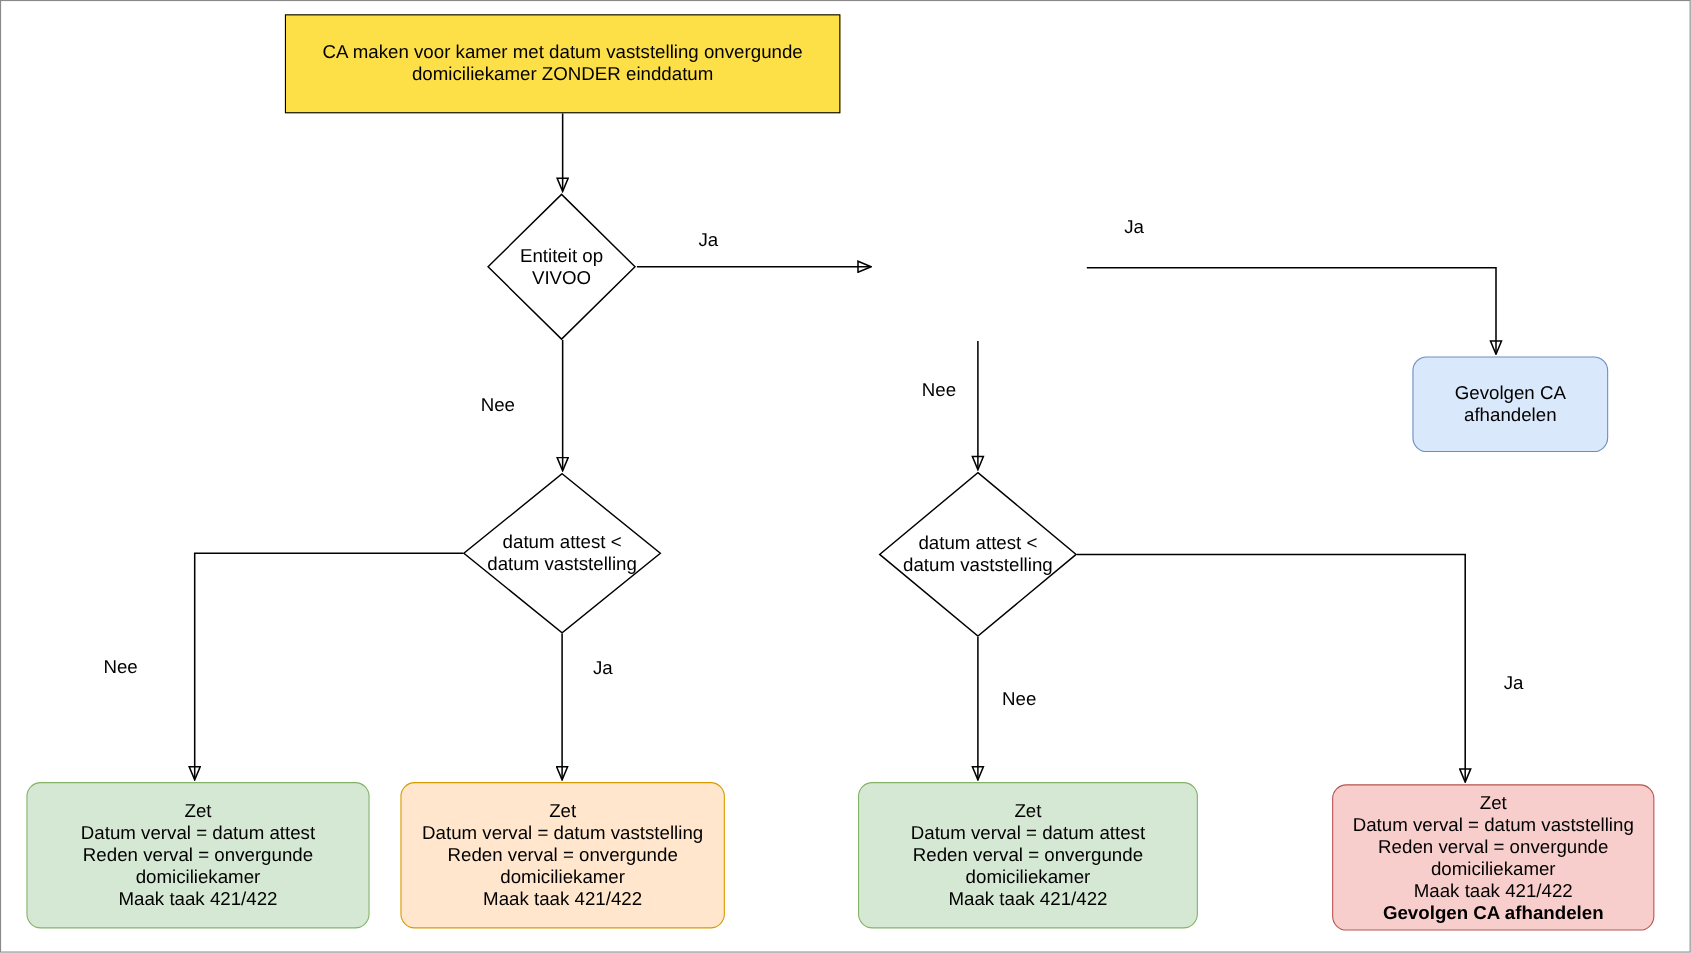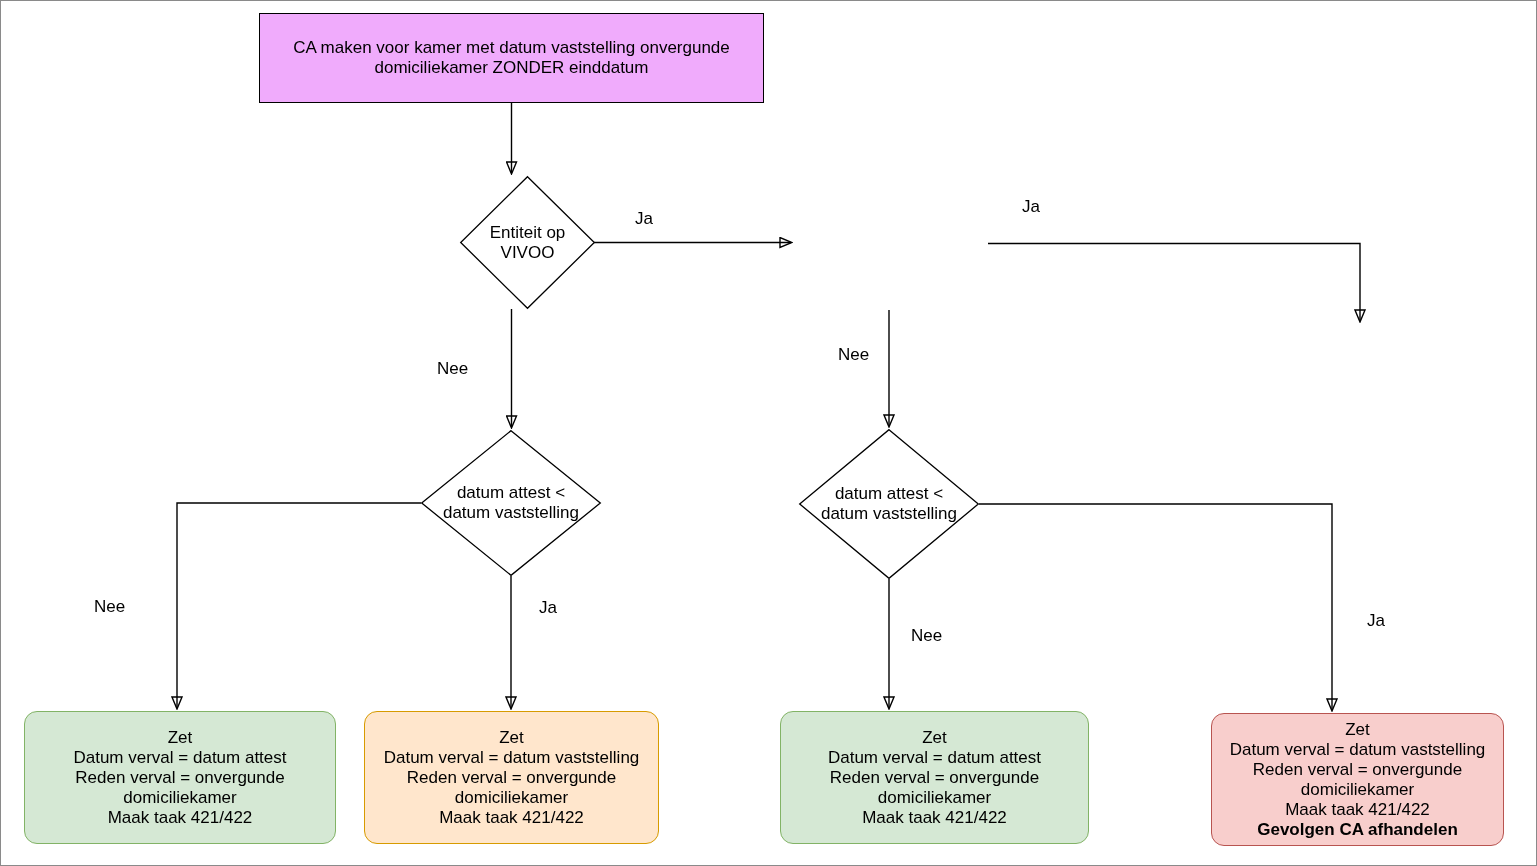--- a/index.html
+++ b/index.html
@@ -18,21 +18,21 @@
   #edges path { stroke: #000000; stroke-width: 1.4; fill: none; }
 
   .node {
     position: absolute;
     display: flex; align-items: center; justify-content: center;
     text-align: center;
     font-size: 17px; line-height: 20px;
     white-space: pre-line;
   }
   .rect-start {
-    background: #f0abfc;
+    background: #fde047;
     border: 1px solid #000000;
   }
   .rounded {
     border: 1px solid #000000;
     border-radius: 13px;
     flex-direction: column;
   }
   .diamond { background: transparent; }
   .diamond svg { position: absolute; left: 0; top: 0; overflow: visible; }
   .diamond svg polygon { fill: #ffffff; stroke: #000000; stroke-width: 1.3; }
@@ -67,21 +67,21 @@
     <path d="M 510 575 L 510 707" marker-end="url(#arrowhead)"></path>
     <path d="M 888 578 L 888 707" marker-end="url(#arrowhead)"></path>
     <path d="M 978 503 L 1331 503 L 1331 709" marker-end="url(#arrowhead)"></path>
   </svg>
 
   <div class="node rect-start" style="left:258px; top:12px; width:505px; height:90px;">
     <span class="label">CA maken voor kamer met datum vaststelling onvergunde
 domiciliekamer ZONDER einddatum</span>
   </div>
 
-  <div class="node diamond" style="left:459px; top:175px; width:135px; height:133px;align-items:center;">
+  <div class="node diamond" style="left:442px; top:175px; width:135px; height:133px;align-items:center;">
     <svg width="135" height="133" viewBox="0 0 135 133">
       <polygon points="67.5,0.7 134.3,66.5 67.5,132.3 0.7,66.5"></polygon>
     </svg>
     <span class="label">Entiteit op
 VIVOO</span>
   </div>
 
 
   <div class="node diamond" style="left:420px; top:429px; width:180px; height:146px;">
     <svg width="180" height="146" viewBox="0 0 180 146">
@@ -92,20 +92,24 @@
   </div>
 
   <div class="node diamond" style="left:798px; top:428px; width:180px; height:150px;">
     <svg width="180" height="150" viewBox="0 0 180 150">
       <polygon points="90,0.7 179.3,75 90,149.3 0.7,75"></polygon>
     </svg>
     <span class="label">datum attest &lt;
 datum vaststelling</span>
   </div>
 
+  <div class="node rounded" style="left: 1283px; top: 323px; width: 178px; height: 87px; background-color: rgb(218, 232, 252); border-color: rgb(108, 142, 191);">
+    <span class="label">Gevolgen CA
+afhandelen</span>
+  </div>
 
   <div class="node rounded" style="left: 23px; top: 710px; width: 312px; height: 133px; background-color: rgb(213, 232, 212); border-color: rgb(130, 179, 102);">
     <span class="label">Zet
 Datum verval = datum attest
 Reden verval = onvergunde
 domiciliekamer
 Maak taak 421/422</span>
   </div>
 
   <div class="node rounded" style="left: 363px; top: 710px; width: 295px; height: 133px; background-color: rgb(255, 230, 204); border-color: rgb(215, 155, 0);">

